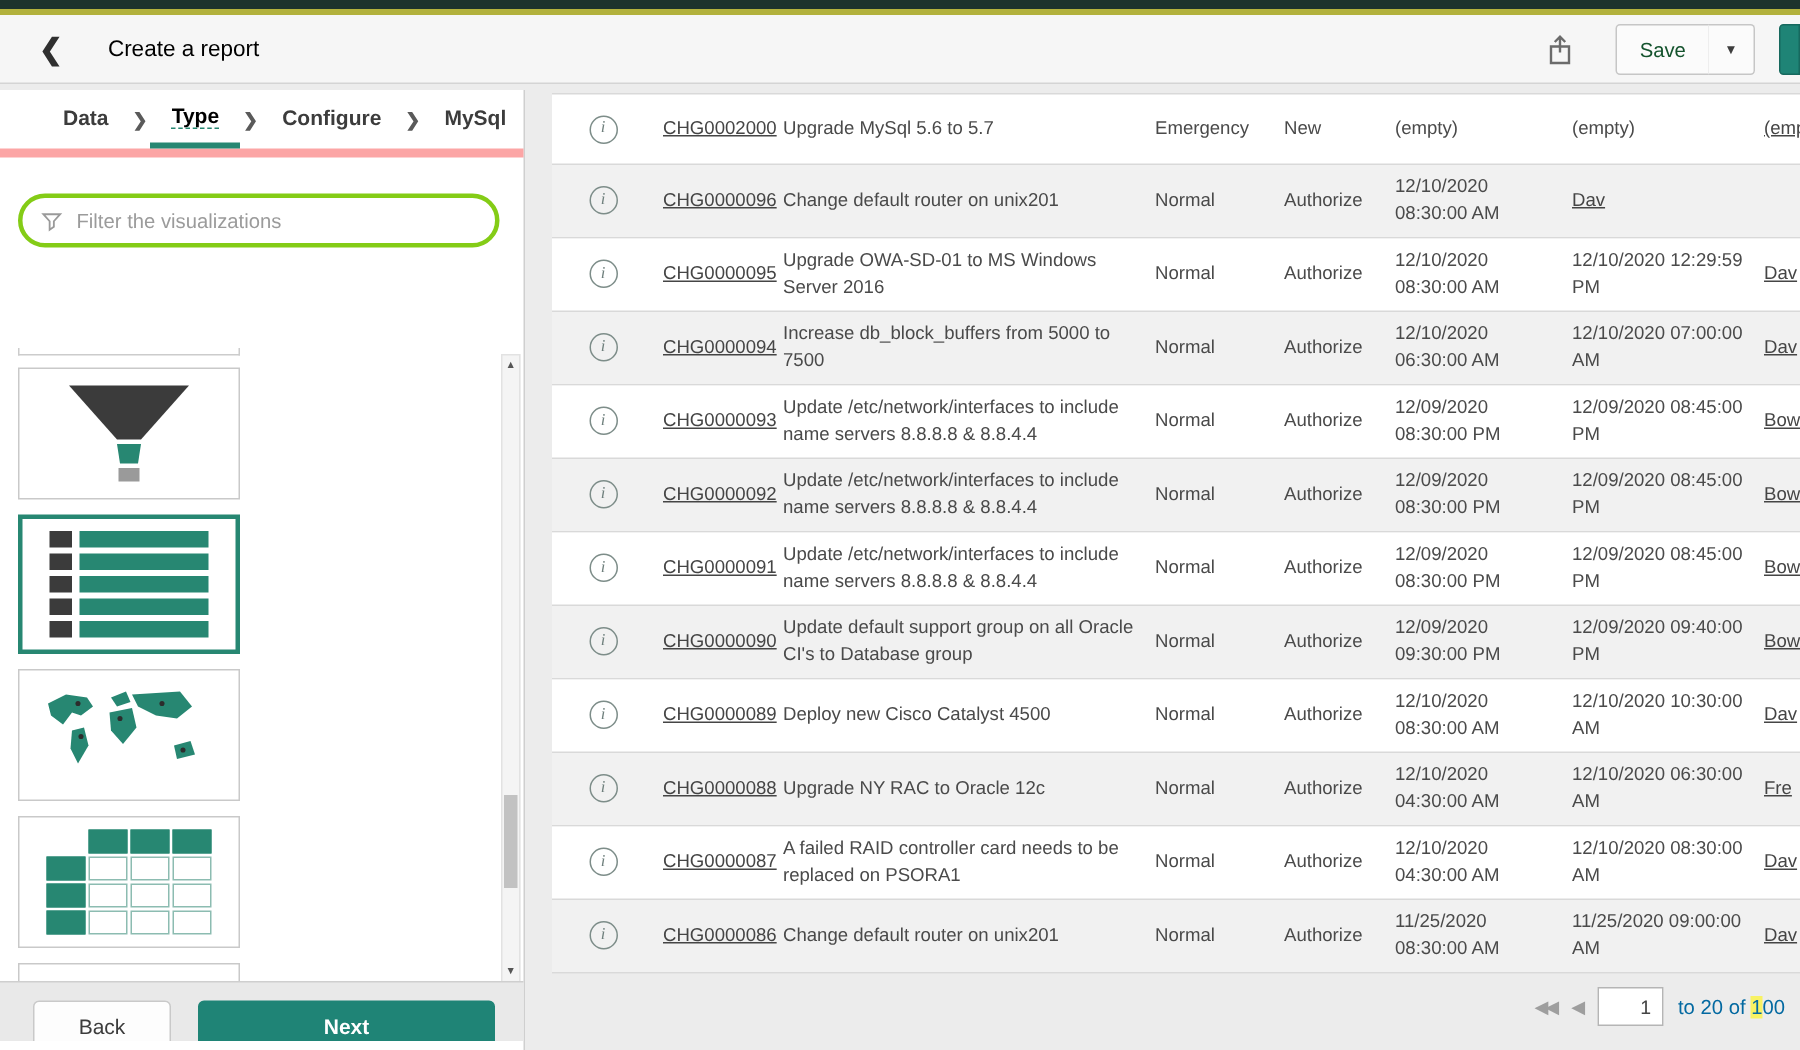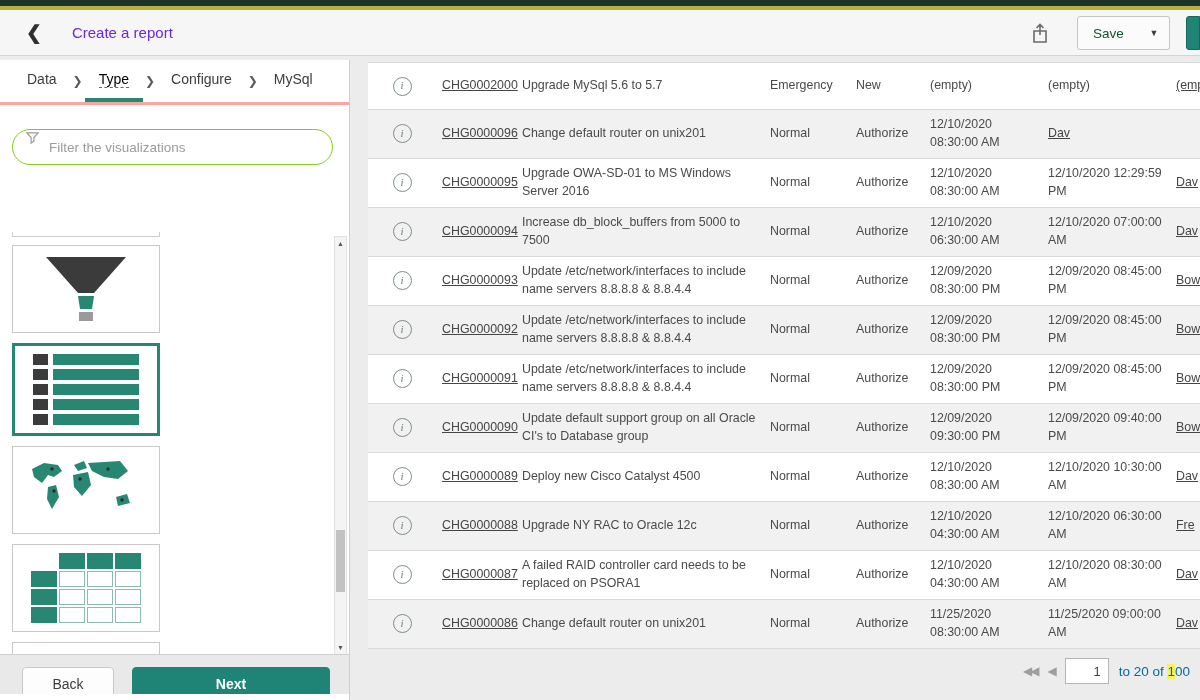--- a/index.html
+++ b/index.html
@@ -4,42 +4,42 @@
 <style>
   * { margin:0; padding:0; box-sizing:border-box; }
   html,body { width:1200px; height:700px; overflow:hidden;
     font-family:"Liberation Sans", sans-serif; background:#ececec; position:relative; }
 
   
   .topstrip { height:10px; background:#1d332c; border-bottom:4px solid #b2b13c; }
   .appbar { height:46px; background:#f6f6f6; border-bottom:1px solid #d4d4d4;
     display:flex; align-items:center; position:relative; }
   .back-ic { margin-left:26px; font-size:19px; font-weight:bold; color:#2f2f2f; cursor:pointer; }
-  .appbar-title { margin-left:30px; font-size:15px; color:#6d28d9; }
+  .appbar-title { margin-left:30px; font-size:15px; color:#000000; }
   .share-btn { position:absolute; right:148px; top:11px; width:24px; height:24px; cursor:pointer; }
   .save-btn { position:absolute; right:60px; top:6px; width:63px; height:34px; background:#fbfbfb;
     border:1px solid #c6c6c6; border-radius:3px 0 0 3px; font-size:13.5px; color:#14532d; cursor:pointer; }
   .save-caret { position:absolute; right:30px; top:6px; width:31px; height:34px; background:#fbfbfb;
     border:1px solid #c6c6c6; border-left:none; border-radius:0 3px 3px 0; font-size:9px;
     color:#3d3d3d; cursor:pointer; }
   .run-sliver { position:absolute; right:0; top:6px; width:14px; height:34px; background:#1f8476;
     border:1px solid #17695e; border-radius:3px 0 0 3px; cursor:pointer; }
 
   
   .sidebar { position:absolute; left:0; top:60px; width:350px; bottom:0; background:#fff;
     border-right:1px solid #cfcfcf; z-index:2; }
-  .steps { height:45px; display:flex; align-items:stretch; padding-left:13px;
-    border-bottom:3px solid #fca5a5; }
+  .steps { height:45px; display:flex; align-items:stretch; padding-left:28px;
+    border-bottom:6px solid #fca5a5;font-weight:bold; }
   .step { display:flex; align-items:center; padding:0 14px; font-size:14px; color:#3c3c3c;
     border-bottom:4px solid transparent; cursor:pointer; }
   .step.active { color:#000000; border-bottom-color:#278772; }
   .step.active .step-label { border-bottom:1px dashed #278772; }
   .step-sep { display:flex; align-items:center; font-size:12px; color:#5a5a5a; padding:0 2px; }
-  .filter-wrap { margin:24px 16px 8px 12px; height:36px; border:1px solid #84cc16;
-    border-radius:18px; display:flex; padding:0 12px; gap:9px; background:#fff; }
+  .filter-wrap { margin:24px 16px 8px 12px; height:36px; border:3px solid #84cc16;
+    border-radius:18px; display:flex; align-items:center; padding:0 12px; gap:9px; background:#fff; }
   .filter-wrap input { border:none; outline:none; flex:1; font-size:13.5px; color:#444;
     font-family:"Liberation Sans", sans-serif; background:transparent; }
   .filter-wrap input::placeholder { color:#9b9b9b; }
   .vizlist { position:absolute; top:172px; left:12px; right:24px; bottom:40px; overflow:hidden; }
   .thumb-partial { width:148px; height:5px; border:1px solid #cccccc; border-top:none; margin-bottom:8px; }
   .thumb { width:148px; height:88px; border:1px solid #c9c9c9; background:#fff; margin-bottom:10px;
     display:flex; align-items:center; justify-content:center; cursor:pointer; }
   .thumb.selected { border:3px solid #278772; height:93px; }
   .listviz { display:flex; flex-direction:column; gap:4px; }
   .listviz .lrow { display:flex; gap:5px; }

